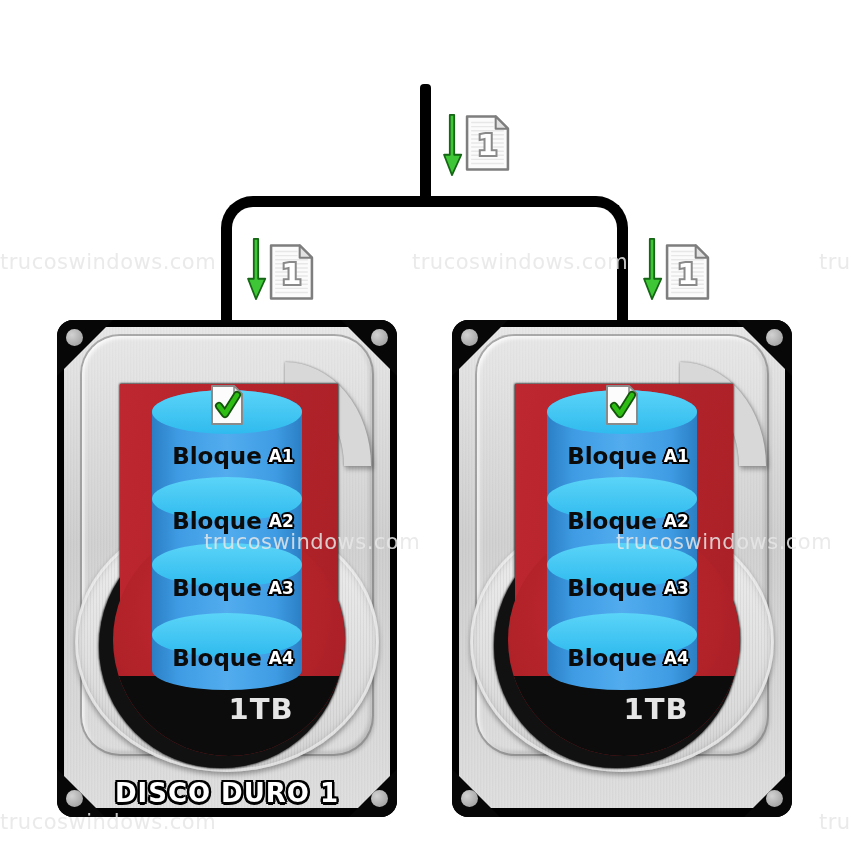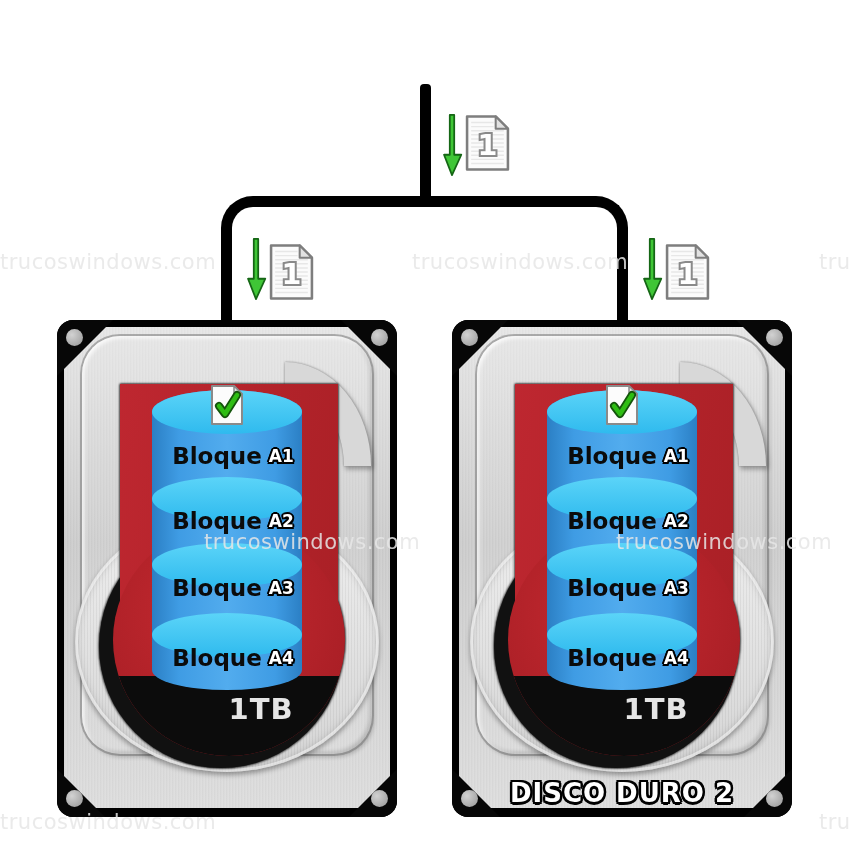--- a/index.html
+++ b/index.html
@@ -184,20 +184,21 @@
     </div>
 
     <svg class="check-doc" width="34" height="42" viewBox="0 0 34 42">
       <path d="M2 2 h22 l8 8 v30 h-30 z" fill="#fcfcfc" stroke="#8a8a8a" stroke-width="2" stroke-linejoin="round"></path>
       <path d="M24 2 v8 h8 z" fill="#e2e2e2" stroke="#8a8a8a" stroke-width="1.5" stroke-linejoin="round"></path>
       <path d="M9 22 l6 8 12 -19" fill="none" stroke="#14550c" stroke-width="8" stroke-linecap="round" stroke-linejoin="round"></path>
       <path d="M9 22 l6 8 12 -19" fill="none" stroke="#2ebd13" stroke-width="4.5" stroke-linecap="round" stroke-linejoin="round"></path>
     </svg>
 
     <div class="capacity">1TB</div>
+    <div class="drive-name">DISCO DURO 1</div>
 
     <div class="corner c-tl"></div>
     <div class="corner c-tr"></div>
     <div class="corner c-bl"></div>
     <div class="corner c-br"></div>
     <div class="screw s-tl"></div>
     <div class="screw s-tr"></div>
     <div class="screw s-bl"></div>
     <div class="screw s-br"></div>
   </div>
@@ -239,21 +240,20 @@
     </div>
 
     <svg class="check-doc" width="34" height="42" viewBox="0 0 34 42">
       <path d="M2 2 h22 l8 8 v30 h-30 z" fill="#fcfcfc" stroke="#8a8a8a" stroke-width="2" stroke-linejoin="round"></path>
       <path d="M24 2 v8 h8 z" fill="#e2e2e2" stroke="#8a8a8a" stroke-width="1.5" stroke-linejoin="round"></path>
       <path d="M9 22 l6 8 12 -19" fill="none" stroke="#14550c" stroke-width="8" stroke-linecap="round" stroke-linejoin="round"></path>
       <path d="M9 22 l6 8 12 -19" fill="none" stroke="#2ebd13" stroke-width="4.5" stroke-linecap="round" stroke-linejoin="round"></path>
     </svg>
 
     <div class="capacity">1TB</div>
-    <div class="drive-name">DISCO DURO 2</div>
 
     <div class="corner c-tl"></div>
     <div class="corner c-tr"></div>
     <div class="corner c-bl"></div>
     <div class="corner c-br"></div>
     <div class="screw s-tl"></div>
     <div class="screw s-tr"></div>
     <div class="screw s-bl"></div>
     <div class="screw s-br"></div>
   </div>

